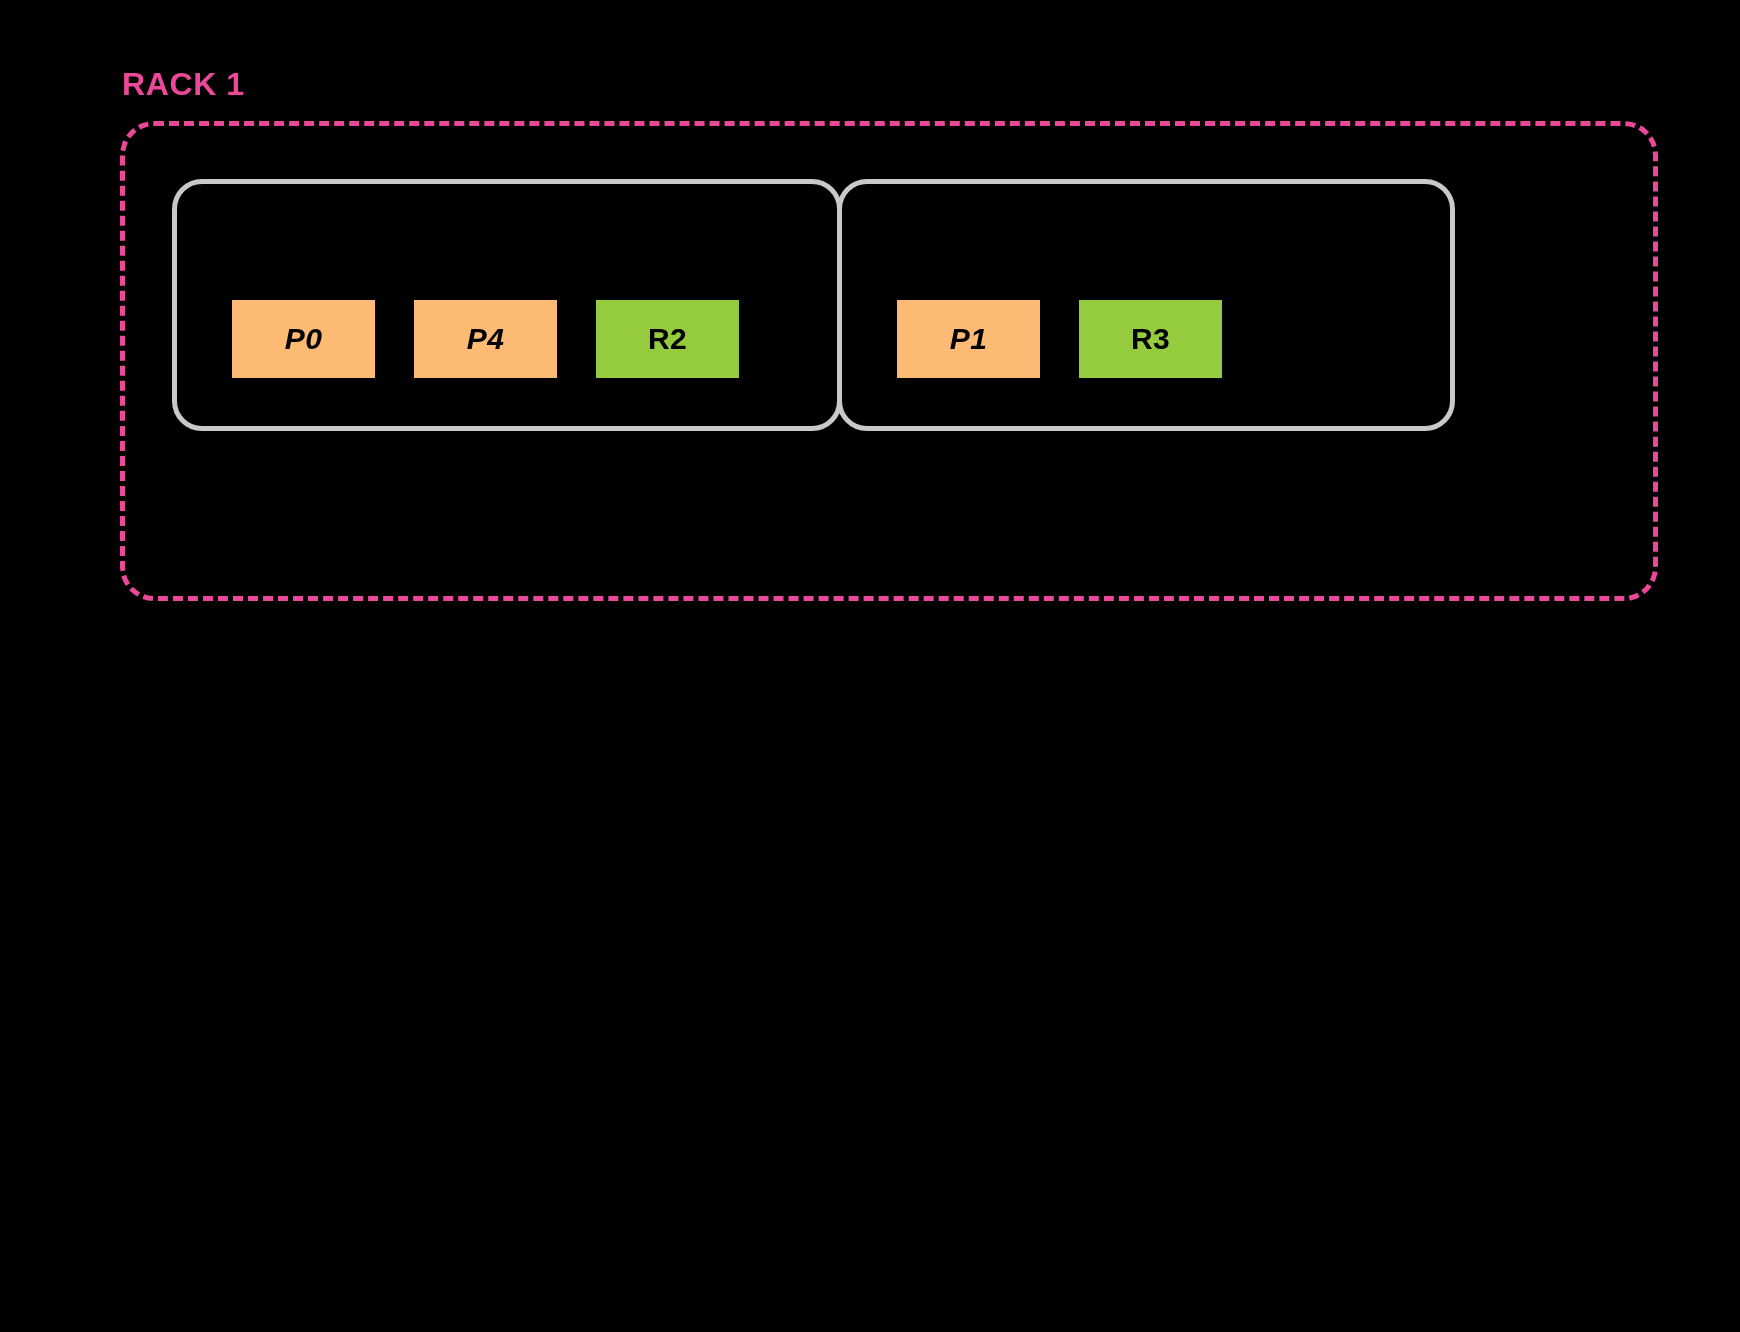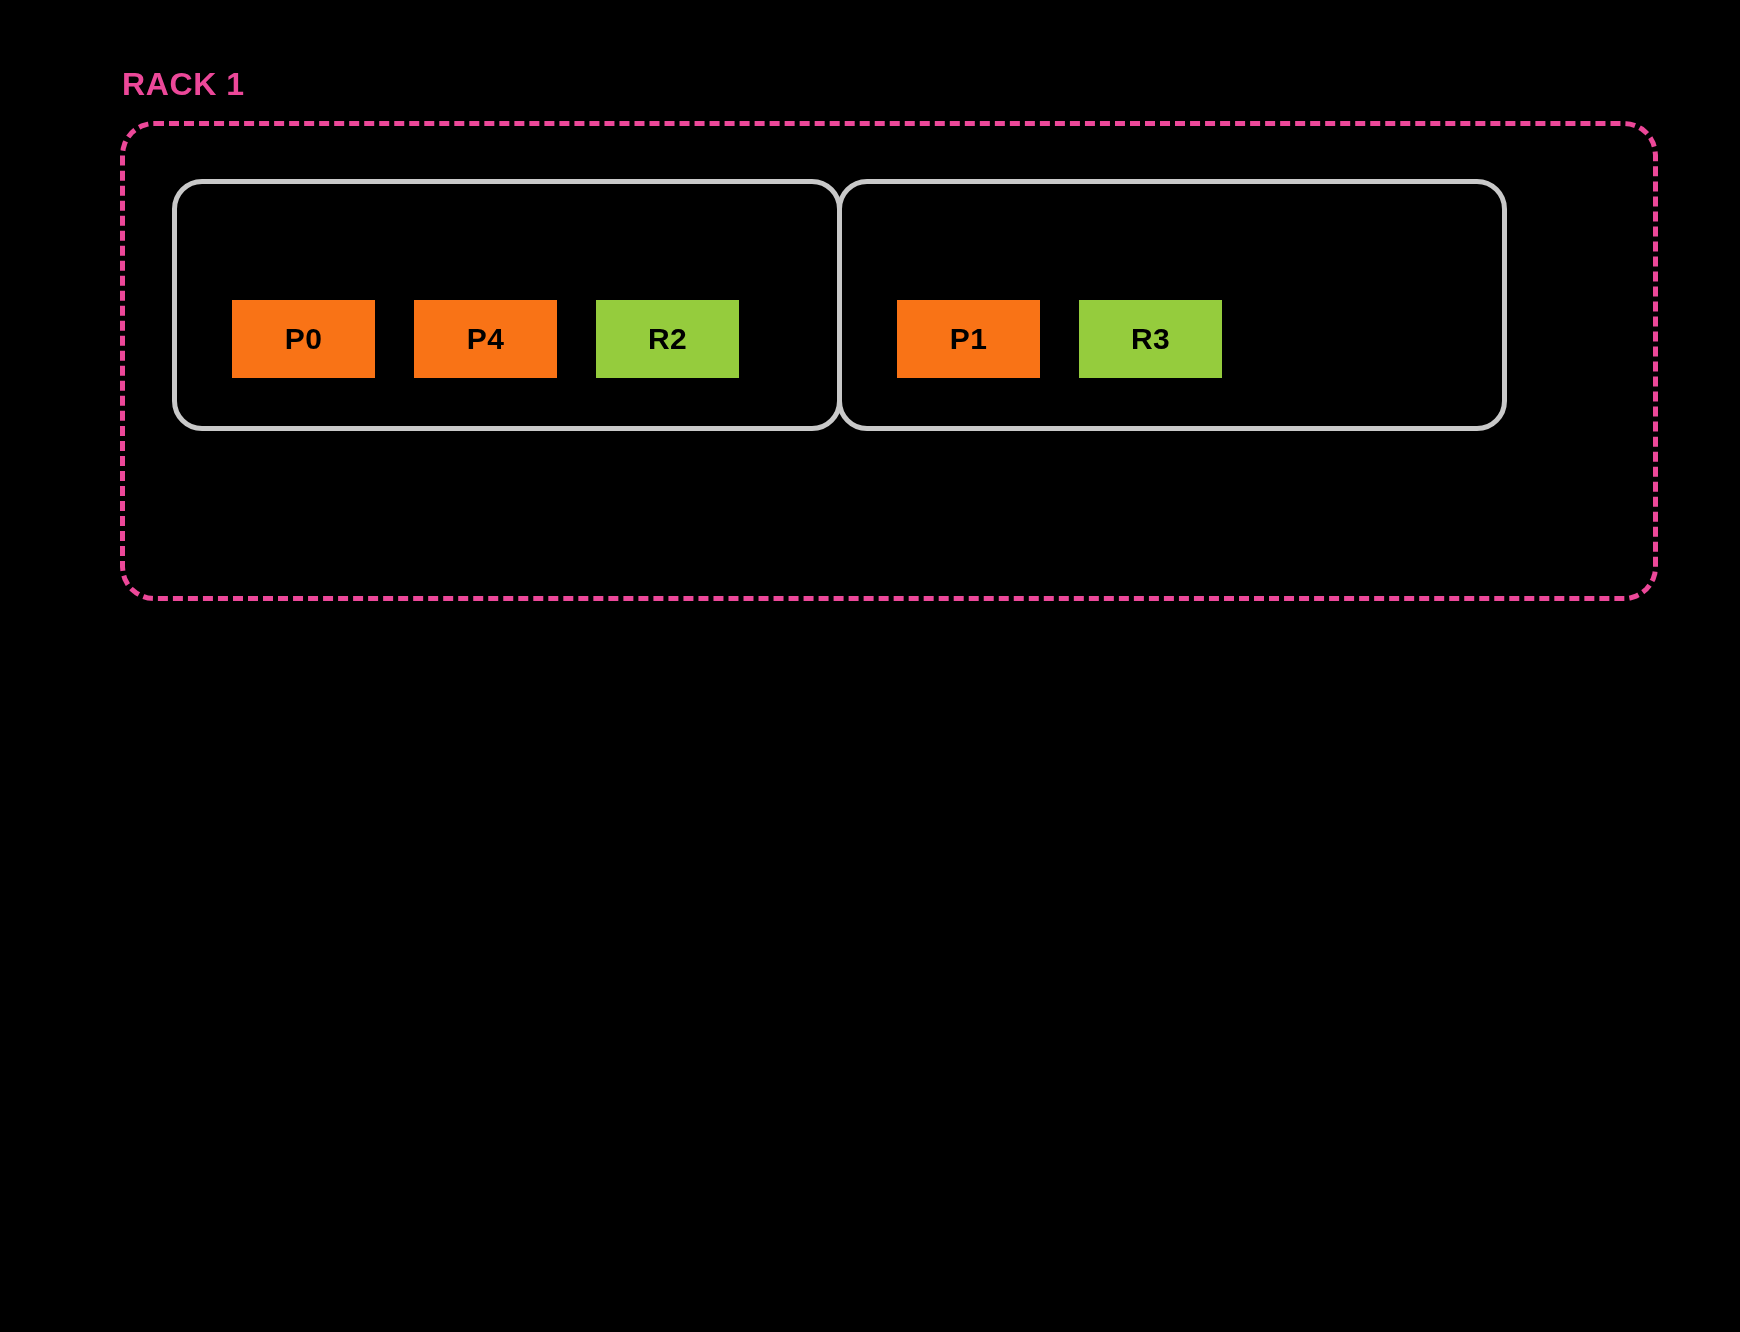--- a/index.html
+++ b/index.html
@@ -70,37 +70,37 @@
     border: 5px solid #C9C9C9;
     border-radius: 30px;
     box-sizing: border-box;
     display: flex;
     align-items: flex-end;
     padding-bottom: 48px;
     padding-left: 55px;
     gap: 39px;
   }
   .node.left  { left: 47px;  width: 670px; }
-  .node.right { left: 712px; width: 670px; }
+  .node.right { left: 712px; width: 618px; }
 
   
   .chip {
     width: 143px;
     height: 78px;
     display: flex;
     align-items: center;
     justify-content: center;
     font-size: 30px;
     font-weight: bold;
     color: #000000;
     letter-spacing: 0.3px;
     flex: 0 0 auto;
     user-select: none;
   }
-  .chip.partition { background: #f97316; }
+  .chip.partition { background: #fdba74; font-style: italic; }
   .chip.replica   { background: #95CC3D; }
 </style>
 </head>
 <body>
 
 <div class="canvas">
 
   <div class="rack" id="rack-1">
     <div class="rack-label">RACK 1</div>
 

